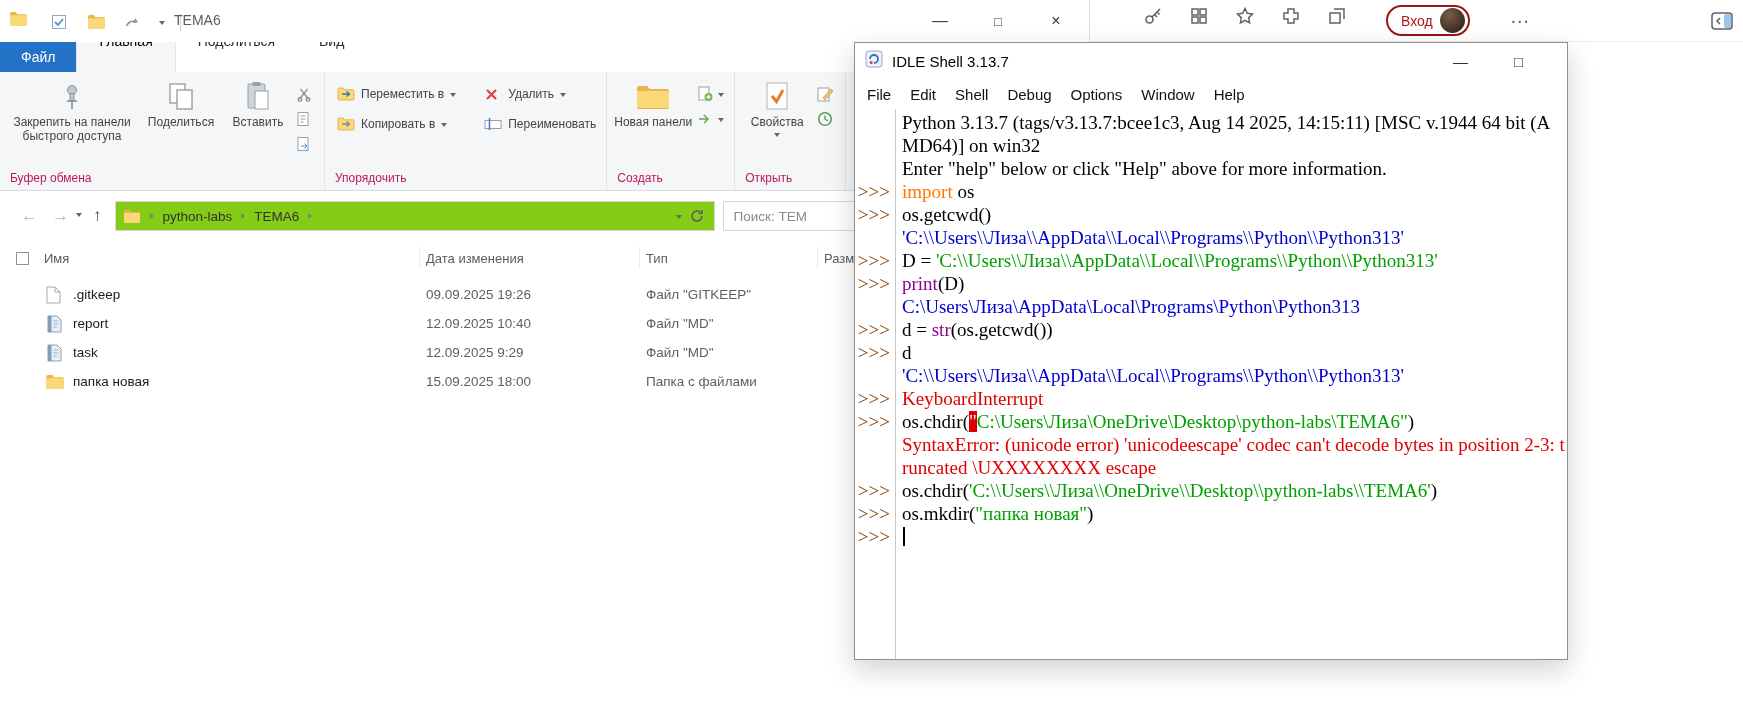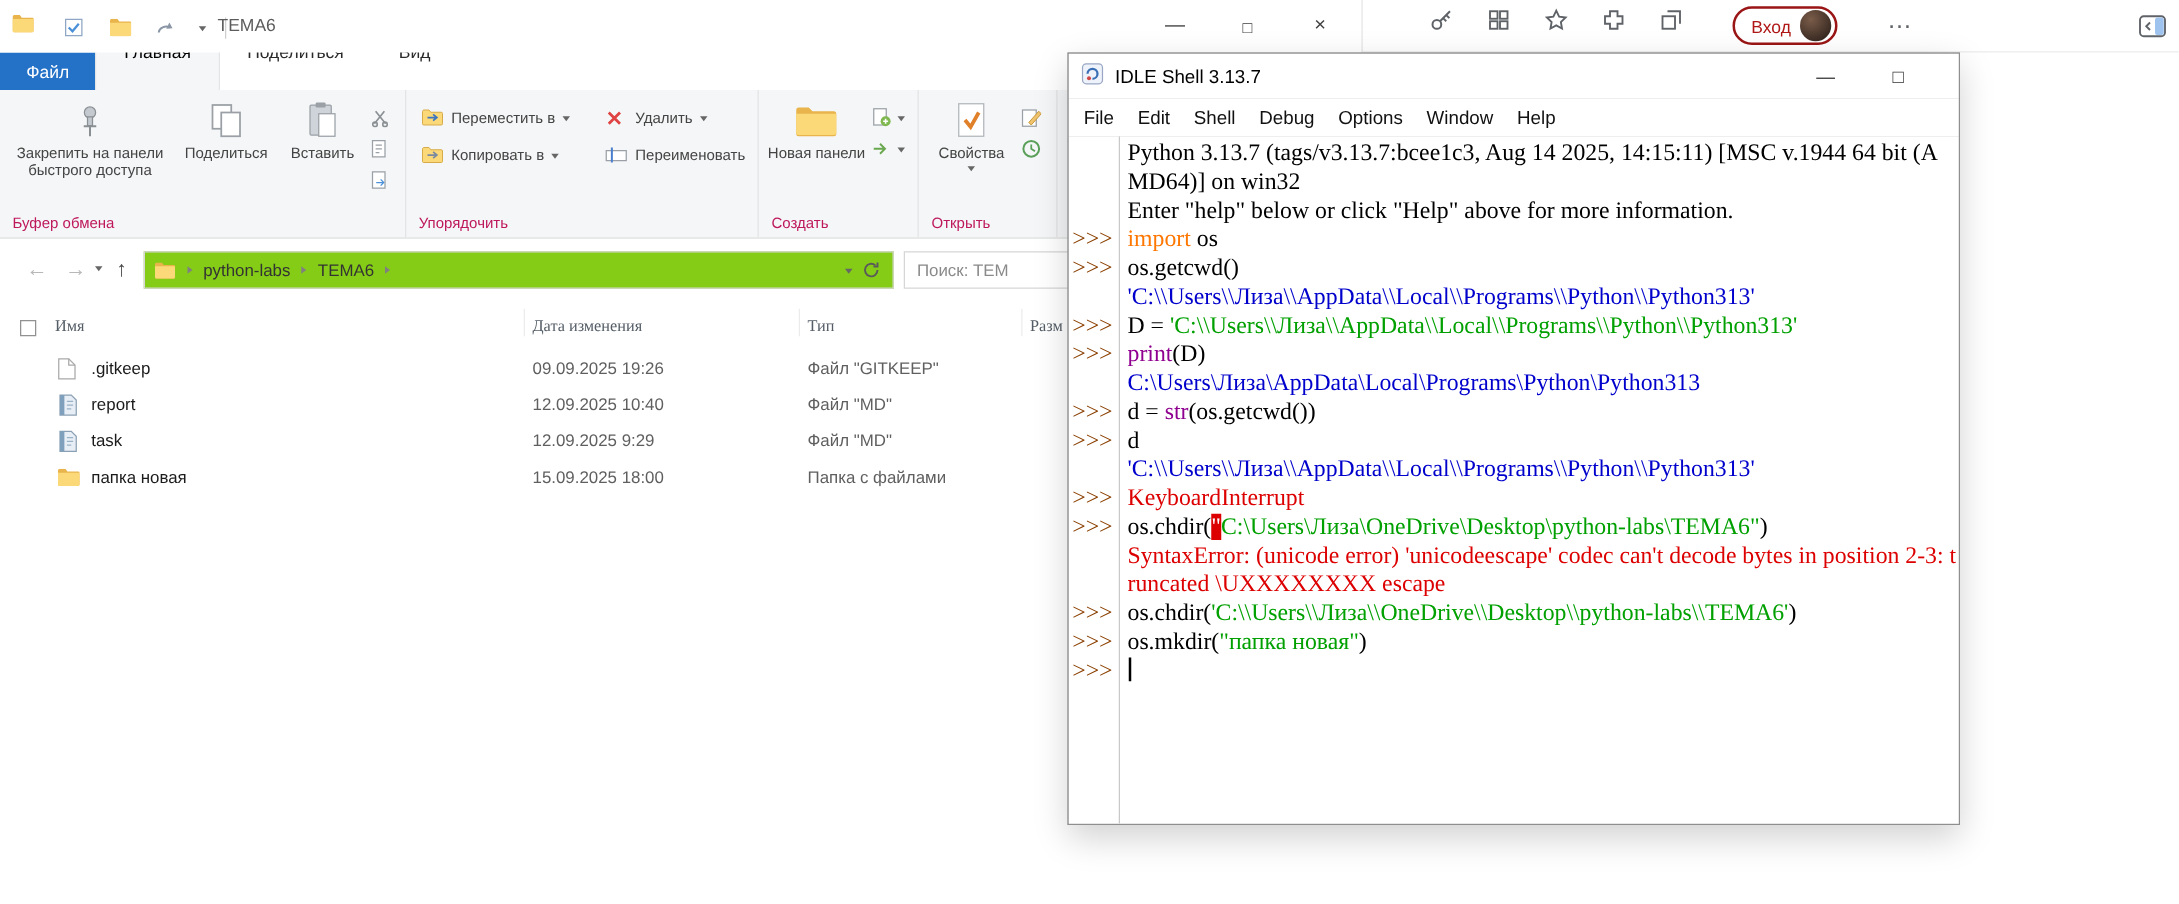--- a/index.html
+++ b/index.html
@@ -69,21 +69,21 @@
           align-items:center; gap:8px; padding:0 6px 0 8px; font-size:13.5px; color:#333; }
   .crumb { cursor:pointer; padding:0 1px; }
   .crumb-sep { width:0; height:0; border-left:4px solid #808080; border-top:3.5px solid transparent;
                border-bottom:3.5px solid transparent; display:inline-block; }
   .addr-space { flex:1; }
   .refresh { display:inline-flex; cursor:pointer; padding-right:4px; }
   .search { flex:1; margin-left:8px; height:30px; border:1px solid #d6d6d6; background:#fff;
             display:flex; align-items:center; padding:0 10px; color:#8a8a8a; font-size:13.5px; }
 
   .ex-headers { height:34px; display:flex; align-items:center; font-size:13px; color:#545d66; }
-  .hc { display:flex; align-items:flex-end; height:22px; border-right:1px solid #ececec; cursor:pointer;font-family:Liberation Serif, serif; }
+  .hc { display:flex; align-items:center; height:22px; border-right:1px solid #ececec; cursor:pointer; }
   .h-name { width:420px; padding-left:16px; gap:15px; }
   .h-date { width:220px; padding-left:6px; }
   .h-type { width:178px; padding-left:6px; }
   .h-size { flex:1; padding-left:6px; border-right:none; }
   .cb { width:13px; height:13px; border:1px solid #919191; background:#fff; display:inline-block; }
 
   .ex-files { margin-top:5px; }
   .file-row { height:29px; display:flex; align-items:center; font-size:13.5px; cursor:pointer; }
   .fc { overflow:hidden; white-space:nowrap; }
   .fc.name { width:420px; padding-left:46px; display:flex; align-items:center; gap:9px; color:#1b1b1b; }

